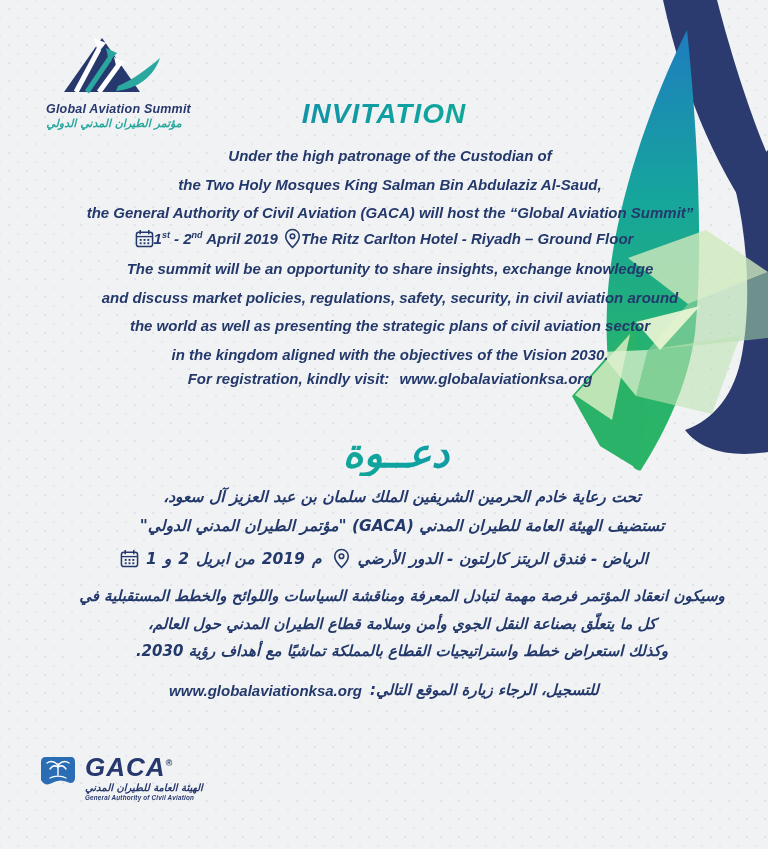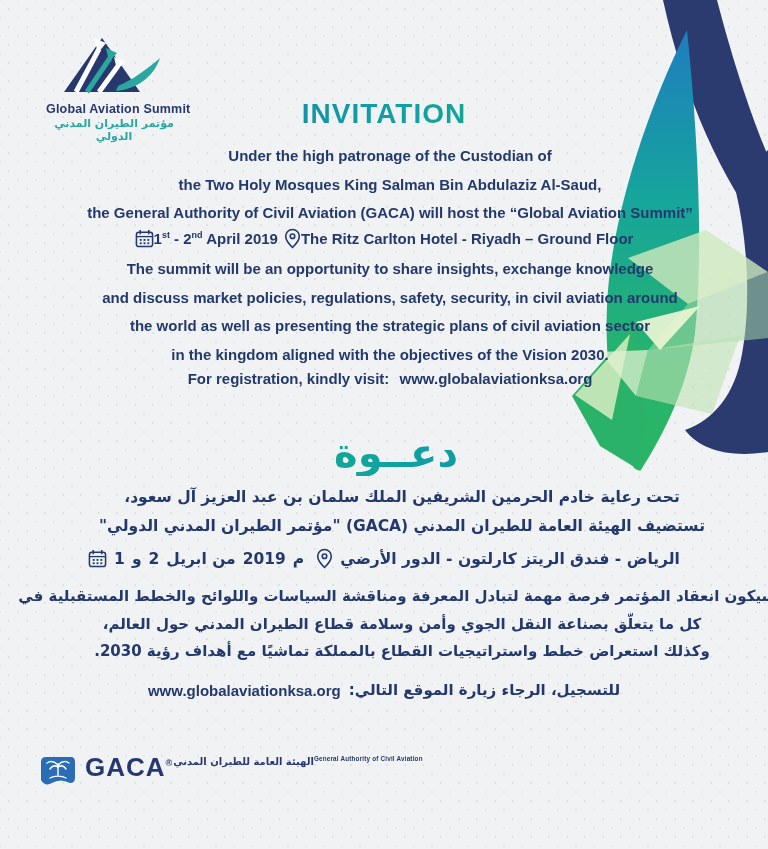--- a/index.html
+++ b/index.html
@@ -11,21 +11,21 @@
   }
   .page::before{
     content:""; position:absolute; inset:0; pointer-events:none; z-index:0;
     background-image:
       radial-gradient(circle, rgba(185,190,202,.30) 1.1px, transparent 1.4px),
       radial-gradient(circle, rgba(185,190,202,.18) 1.1px, transparent 1.4px);
     background-size:18px 18px,18px 18px;
     background-position:0 0,9px 9px;
   }
   .ribbon{position:absolute; top:0; left:0; z-index:1;}
-  .layer{position:absolute; z-index:2;}
+  .layer{position:absolute; z-index:2;font-style:italic;}
 
   
   .logo-block{left:46px; top:34px; width:136px; text-align:center;}
   .logo-title{font-size:12.5px; font-weight:bold; letter-spacing:.2px; color:#27386e; margin-top:2px; white-space:nowrap;}
   .logo-sub{font-family:"DejaVu Sans", sans-serif; font-size:11px; font-weight:bold; color:#2aa89f; margin-top:1px; direction:rtl;}
 
   
   .en-heading{
     top:98px; left:0; width:768px; text-align:center;
     font-size:28px; font-weight:bold; letter-spacing:1px;
@@ -57,21 +57,21 @@
   .ar-date-row{top:548px; display:flex; justify-content:center; align-items:center; gap:7px;
     font-family:"DejaVu Sans", sans-serif; font-size:15.5px; font-weight:bold;}
   .ar-date-row .frag{white-space:nowrap;}
   .ar-body{top:583px; line-height:27.5px; font-size:15px;}
   .ar-register{top:681px; display:flex; justify-content:center; align-items:center; gap:8px;}
   .ar-register .url{font-family:"Liberation Sans", sans-serif; font-size:15px; font-weight:bold;}
   .ar-register .label{font-family:"DejaVu Sans", sans-serif; font-size:15px; font-weight:bold; direction:rtl;}
 
   
   .gaca{left:38px; top:754px; display:flex; align-items:flex-start; gap:7px;}
-  .gaca-text{display:flex; line-height:1;justify-content:flex-end;}
+  .gaca-text{display:flex; flex-direction:column; line-height:1;justify-content:flex-end;}
   .gaca-word{font-size:26px; font-weight:bold; color:#27386e; letter-spacing:1px;}
   .gaca-word sup{font-size:9px;}
   .gaca-ar{font-family:"DejaVu Sans", sans-serif; font-size:10px; font-weight:bold; color:#27386e; direction:rtl; text-align:left; margin-top:3px;}
   .gaca-en{font-size:6.3px; font-weight:bold; color:#27386e; margin-top:2px; letter-spacing:.2px;}
 </style>
 </head>
 <body>
 
 <div class="page">
 

